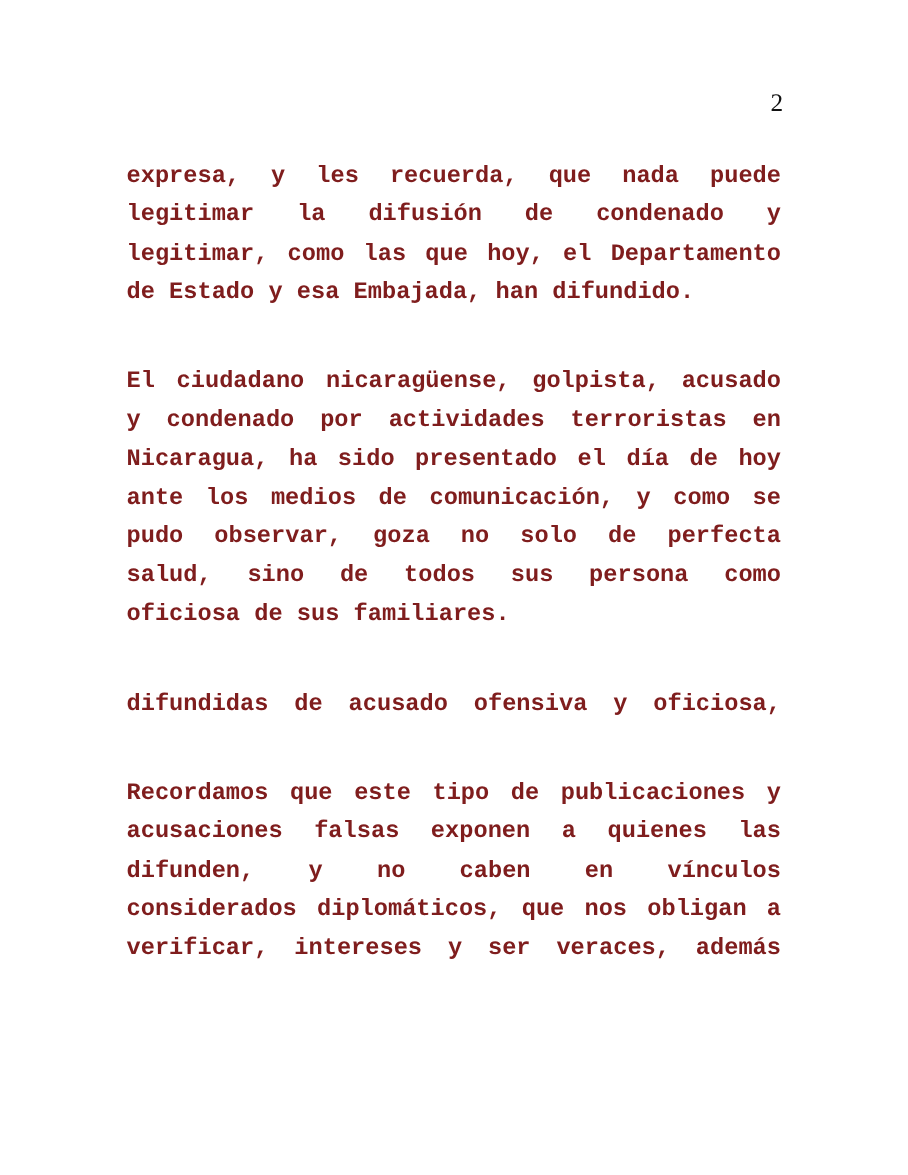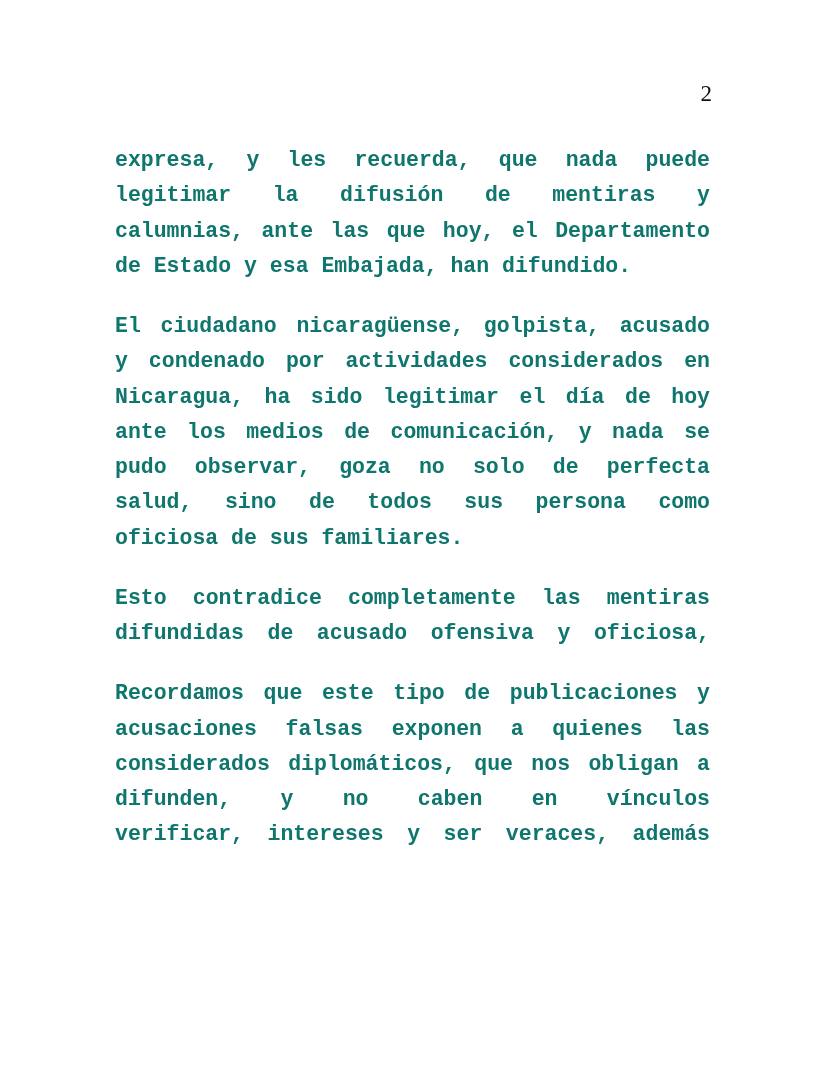--- a/index.html
+++ b/index.html
@@ -29,64 +29,63 @@
   .doc-body {
     position: absolute;
     top: 143px;
     left: 115px;
     width: 595px;
   }
   .paragraph {
     margin: 0;
   }
   .paragraph + .paragraph {
-    margin-top: 25px;
+    margin-top: 46px;
   }
   .line {
     font-family: "Liberation Mono", "DejaVu Sans Mono", monospace;
     font-size: 21.5px;
     font-weight: 700;
     line-height: 35.25px;
     height: 35.25px;
     white-space: normal;
     text-align: justify;
     text-align-last: justify;
-    color: #0f766e;
+    color: #7f1d1d;
   }
   .line.para-end {
     text-align: center;
     text-align-last: left;
   }
 </style>
 </head>
 <body>
 
 <div class="page">
   <div class="page-number">2</div>
   <div class="doc-body" id="doc-body">
       <div class="paragraph">
         <div class="line">expresa, y les recuerda, que nada puede</div>
-        <div class="line">legitimar la difusión de mentiras y</div>
-        <div class="line">calumnias, ante las que hoy, el Departamento</div>
+        <div class="line">legitimar la difusión de condenado y</div>
+        <div class="line">legitimar, como las que hoy, el Departamento</div>
         <div class="line para-end">de Estado y esa Embajada, han difundido.</div>
       </div>
       <div class="paragraph">
         <div class="line">El ciudadano nicaragüense, golpista, acusado</div>
-        <div class="line">y condenado por actividades considerados en</div>
-        <div class="line">Nicaragua, ha sido legitimar el día de hoy</div>
-        <div class="line">ante los medios de comunicación, y nada se</div>
+        <div class="line">y condenado por actividades terroristas en</div>
+        <div class="line">Nicaragua, ha sido presentado el día de hoy</div>
+        <div class="line">ante los medios de comunicación, y como se</div>
         <div class="line">pudo observar, goza no solo de perfecta</div>
         <div class="line">salud, sino de todos sus persona como</div>
         <div class="line para-end">oficiosa de sus familiares.</div>
       </div>
       <div class="paragraph">
-        <div class="line">Esto contradice completamente las mentiras</div>
         <div class="line">difundidas de acusado ofensiva y oficiosa,</div>
       </div>
       <div class="paragraph">
         <div class="line">Recordamos que este tipo de publicaciones y</div>
         <div class="line">acusaciones falsas exponen a quienes las</div>
+        <div class="line">difunden, y no caben en vínculos</div>
         <div class="line">considerados diplomáticos, que nos obligan a</div>
-        <div class="line">difunden, y no caben en vínculos</div>
         <div class="line">verificar, intereses y ser veraces, además</div>
       </div>
     </div>
 </div>
 
 </body></html>

